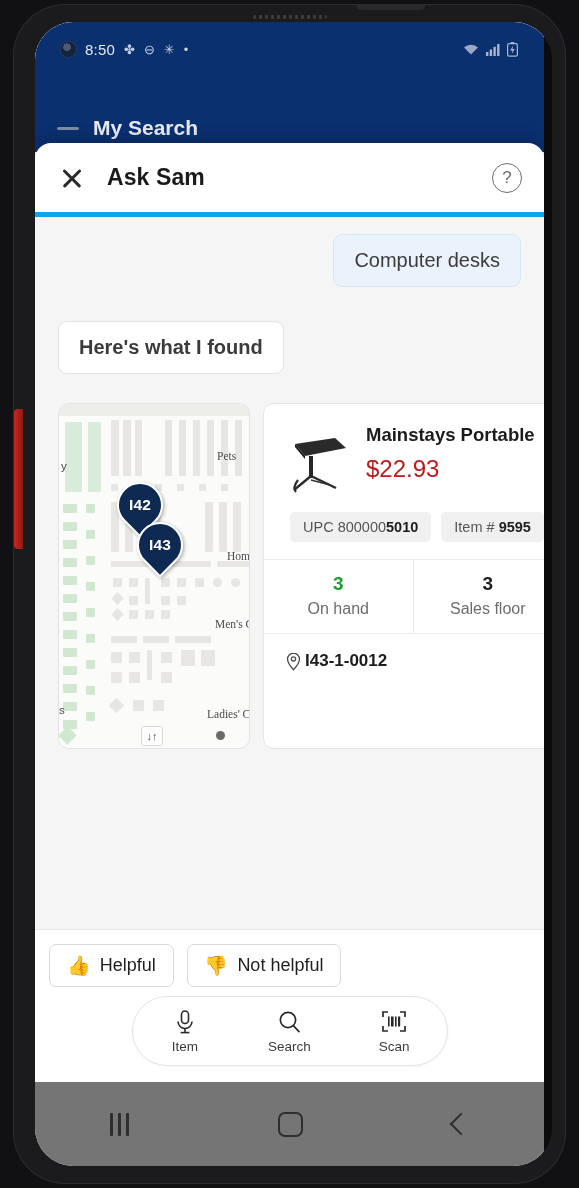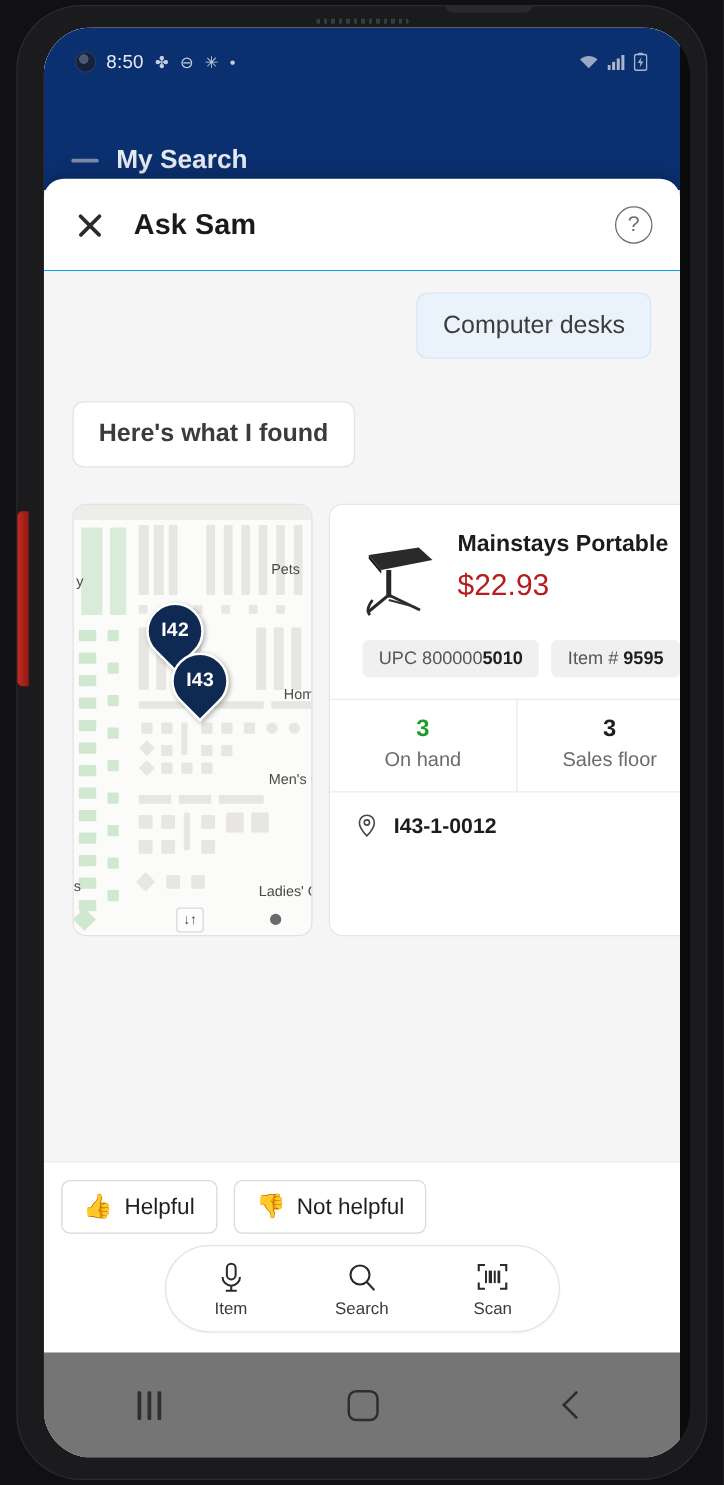--- a/index.html
+++ b/index.html
@@ -87,21 +87,21 @@
     position:absolute; left:0; top:121px;
     width:509px; height:939px;
     background:#ffffff;
     border-radius:16px 16px 0 0;
     box-shadow:0 -3px 16px rgba(0,0,0,.22);
     overflow:hidden;
   }
   .sheet-header{
     position:relative; height:74px;
     display:flex; align-items:center; padding:0 22px;
-    border-bottom:1px solid #0ea5e9;
+    border-bottom:5px solid #0ea5e9;
   }
   .close-x{
     width:30px; height:30px; position:relative; cursor:pointer; flex:0 0 auto;
   }
   .close-x:before,.close-x:after{
     content:""; position:absolute; left:3px; top:14px; width:24px; height:2.6px;
     background:#2b2b2b; border-radius:2px;
   }
   .close-x:before{ transform:rotate(45deg); }
   .close-x:after{ transform:rotate(-45deg); }
@@ -166,21 +166,21 @@
   .gr-ladder{ position:absolute; left:4px; top:88px; width:14px; height:248px; }
   .gr-ladder i{ display:block; width:100%; height:9px; background:#cfe8cf; margin-bottom:9px; border-radius:1px;}
   .gr-dots{ position:absolute; left:27px; top:88px; width:9px; height:248px; }
   .gr-dots i{ display:block; width:9px; height:9px; background:#cfe8cf; margin-bottom:17px; border-radius:1px;}
   .gr-diamond{ position:absolute; left:2px; bottom:8px; width:13px; height:13px; background:#cfe8cf; transform:rotate(45deg);}
 
   .aisles{ position:absolute; left:50px; top:14px; right:0; bottom:0; }
   .al{ position:absolute; background:#e8e6e2; border-radius:1px; }
   .map-label{
     position:absolute; font-size:11.5px; color:#4a4a4a; white-space:nowrap;
-    font-family:Liberation Sans, sans-serif;
+    font-family:Liberation Serif, serif;
   }
   .edge-label{ position:absolute; font-size:11.5px; color:#4a4a4a; }
 
   .pin{
     position:absolute;
     width:46px; height:46px;
     background:#0e2a53;
     border-radius:50% 50% 50% 0;
     transform:rotate(-45deg);
     box-shadow:0 2px 4px rgba(0,0,0,.3);
@@ -233,21 +233,21 @@
   .stats{
     display:flex; margin-top:17px;
     border-top:1px solid #ececec; border-bottom:1px solid #ececec;
   }
   .stat{ flex:1; text-align:center; padding:13px 0 15px; }
   .stat + .stat{ border-left:1px solid #ececec; }
   .stat-num{ font-size:19px; font-weight:700; color:#1e1e1e; }
   .stat-num.green{ color:#1f9c2e; }
   .stat-lbl{ margin-top:5px; font-size:16px; color:#6c6c6c; }
 
-  .loc-row{ display:flex; align-items:flex-start; gap:14px; padding:17px 0 0 22px; }
+  .loc-row{ display:flex; align-items:flex-end; gap:4px; padding:17px 0 0 22px; }
   .loc-txt{ font-size:17px; font-weight:700; color:#1c1c1c; }
 
   
   .footer{
     position:absolute; left:0; bottom:0; width:509px; height:153px;
     background:#ffffff; border-top:1px solid #e9e9e9;
   }
   .feedback{ display:flex; gap:13px; padding:14px 0 0 14px; }
   .fb-btn{
     display:flex; align-items:center; gap:9px;

